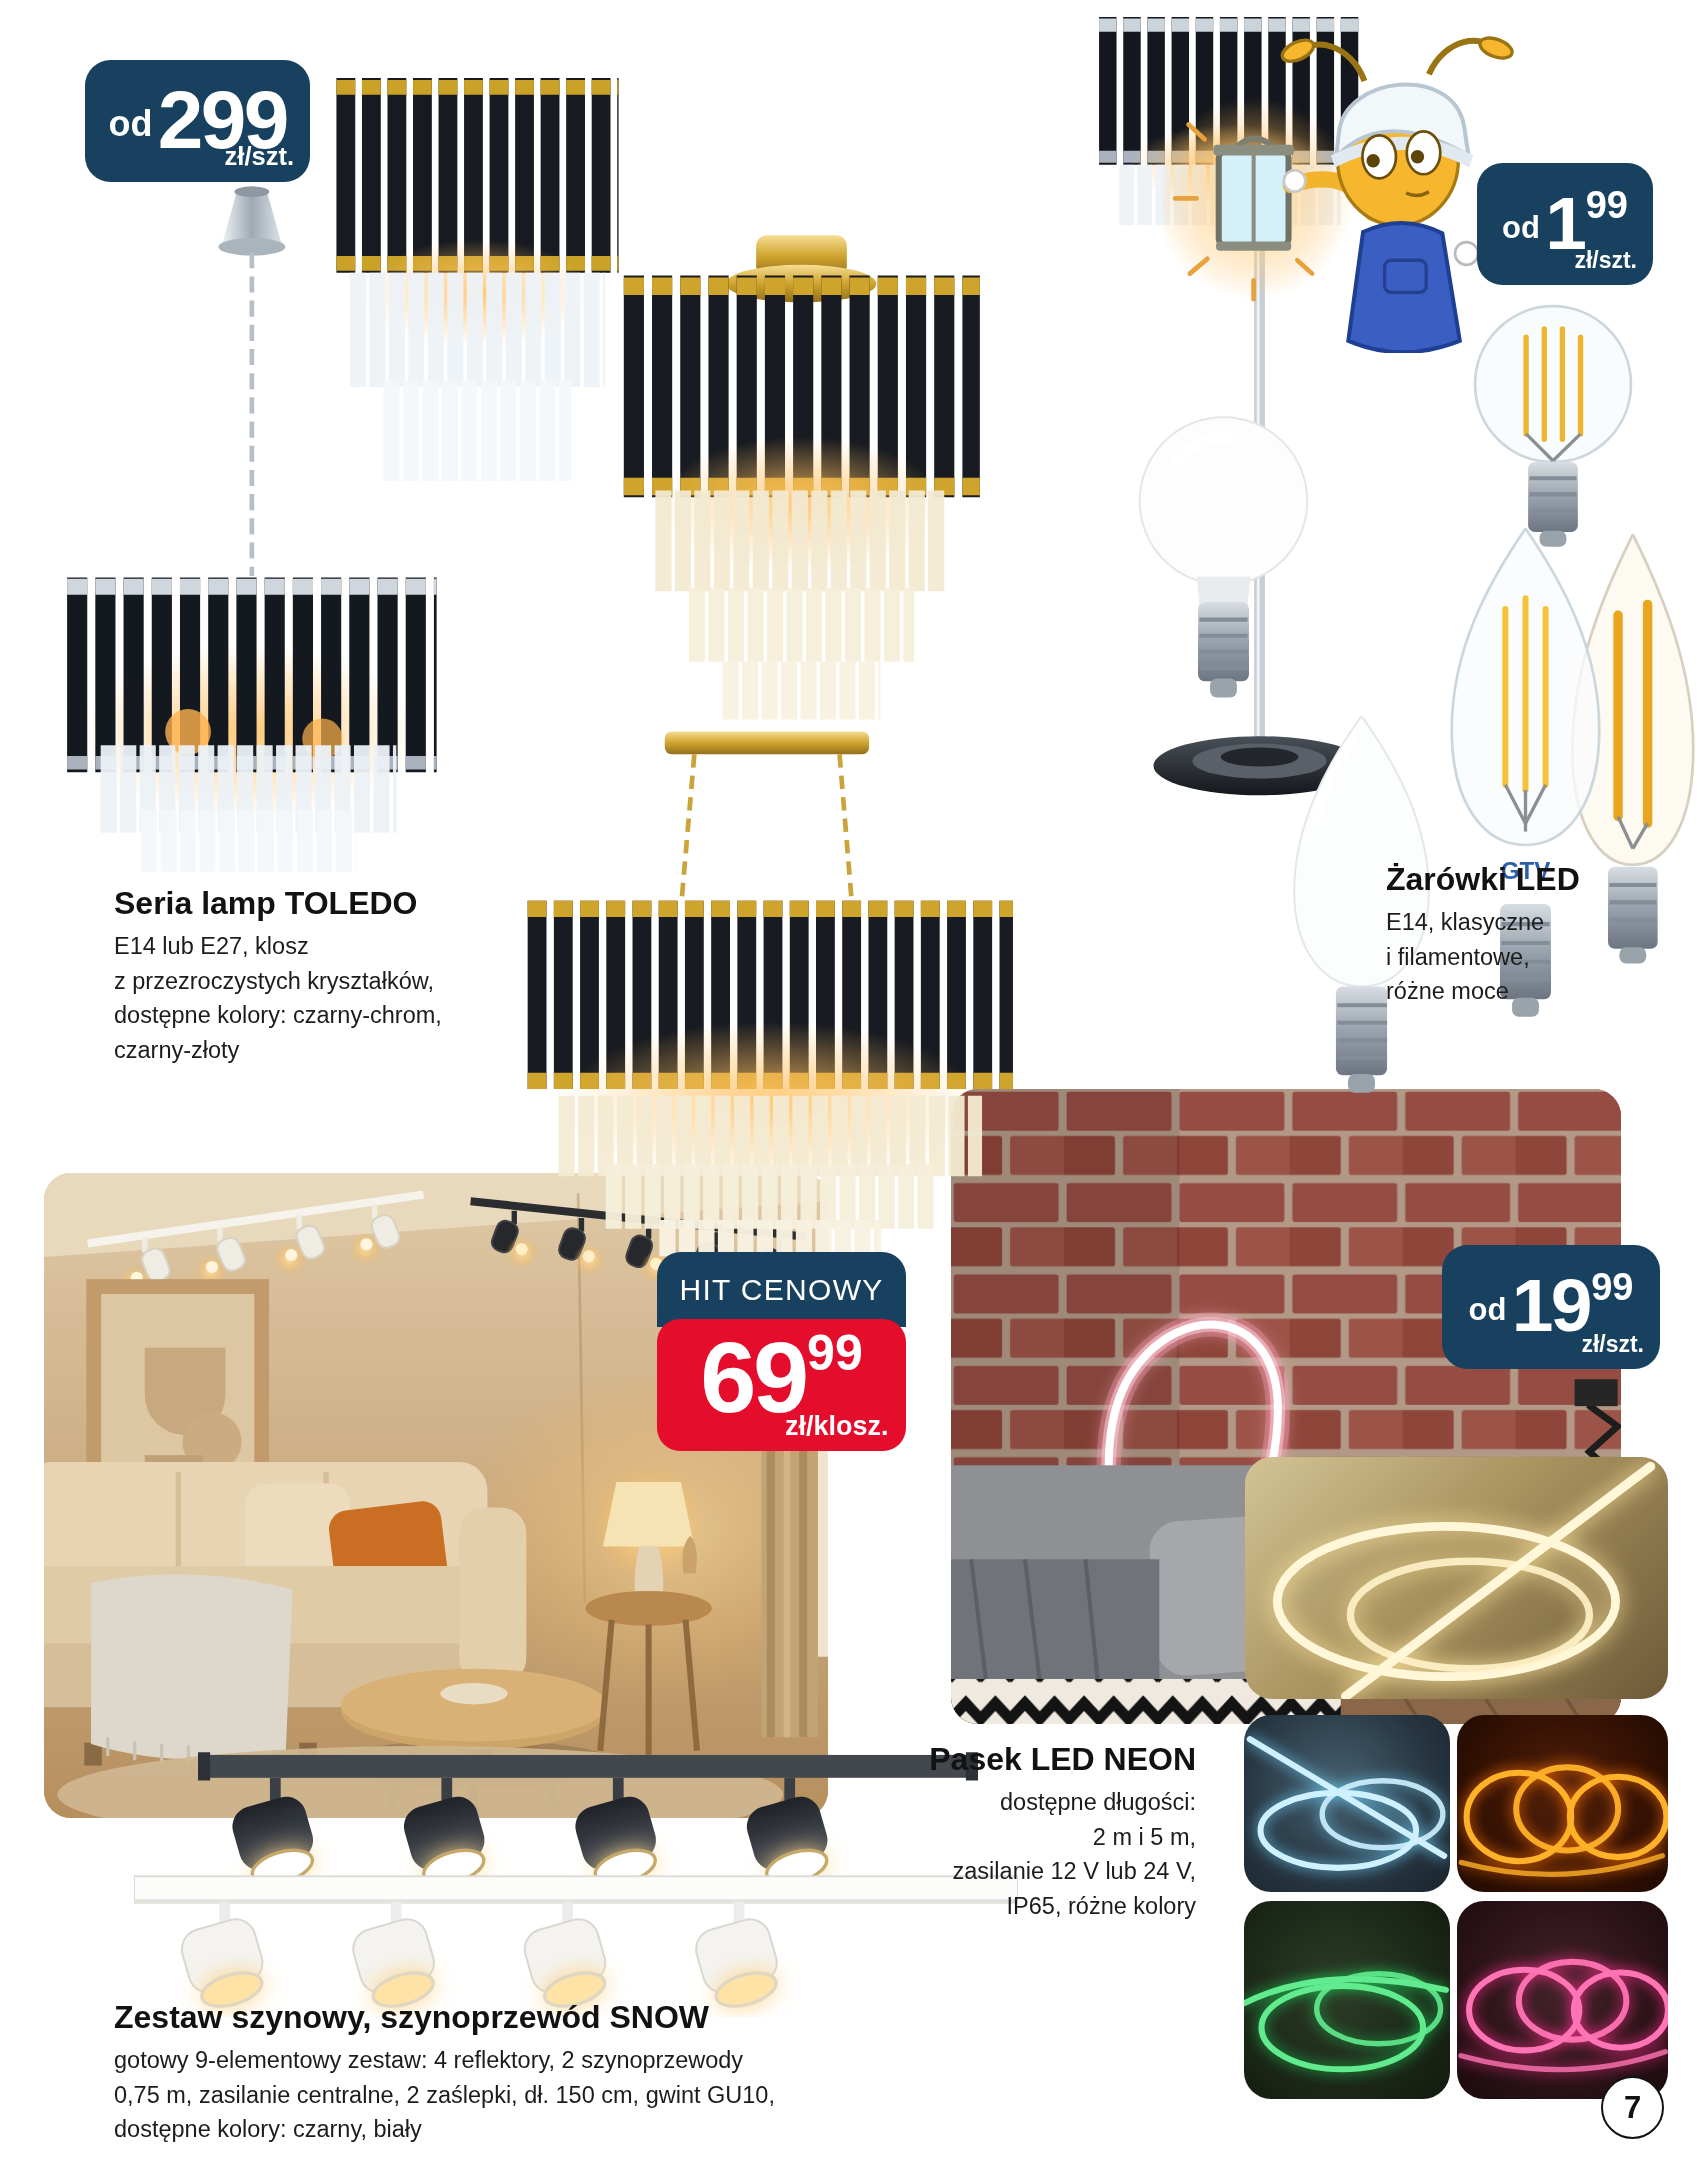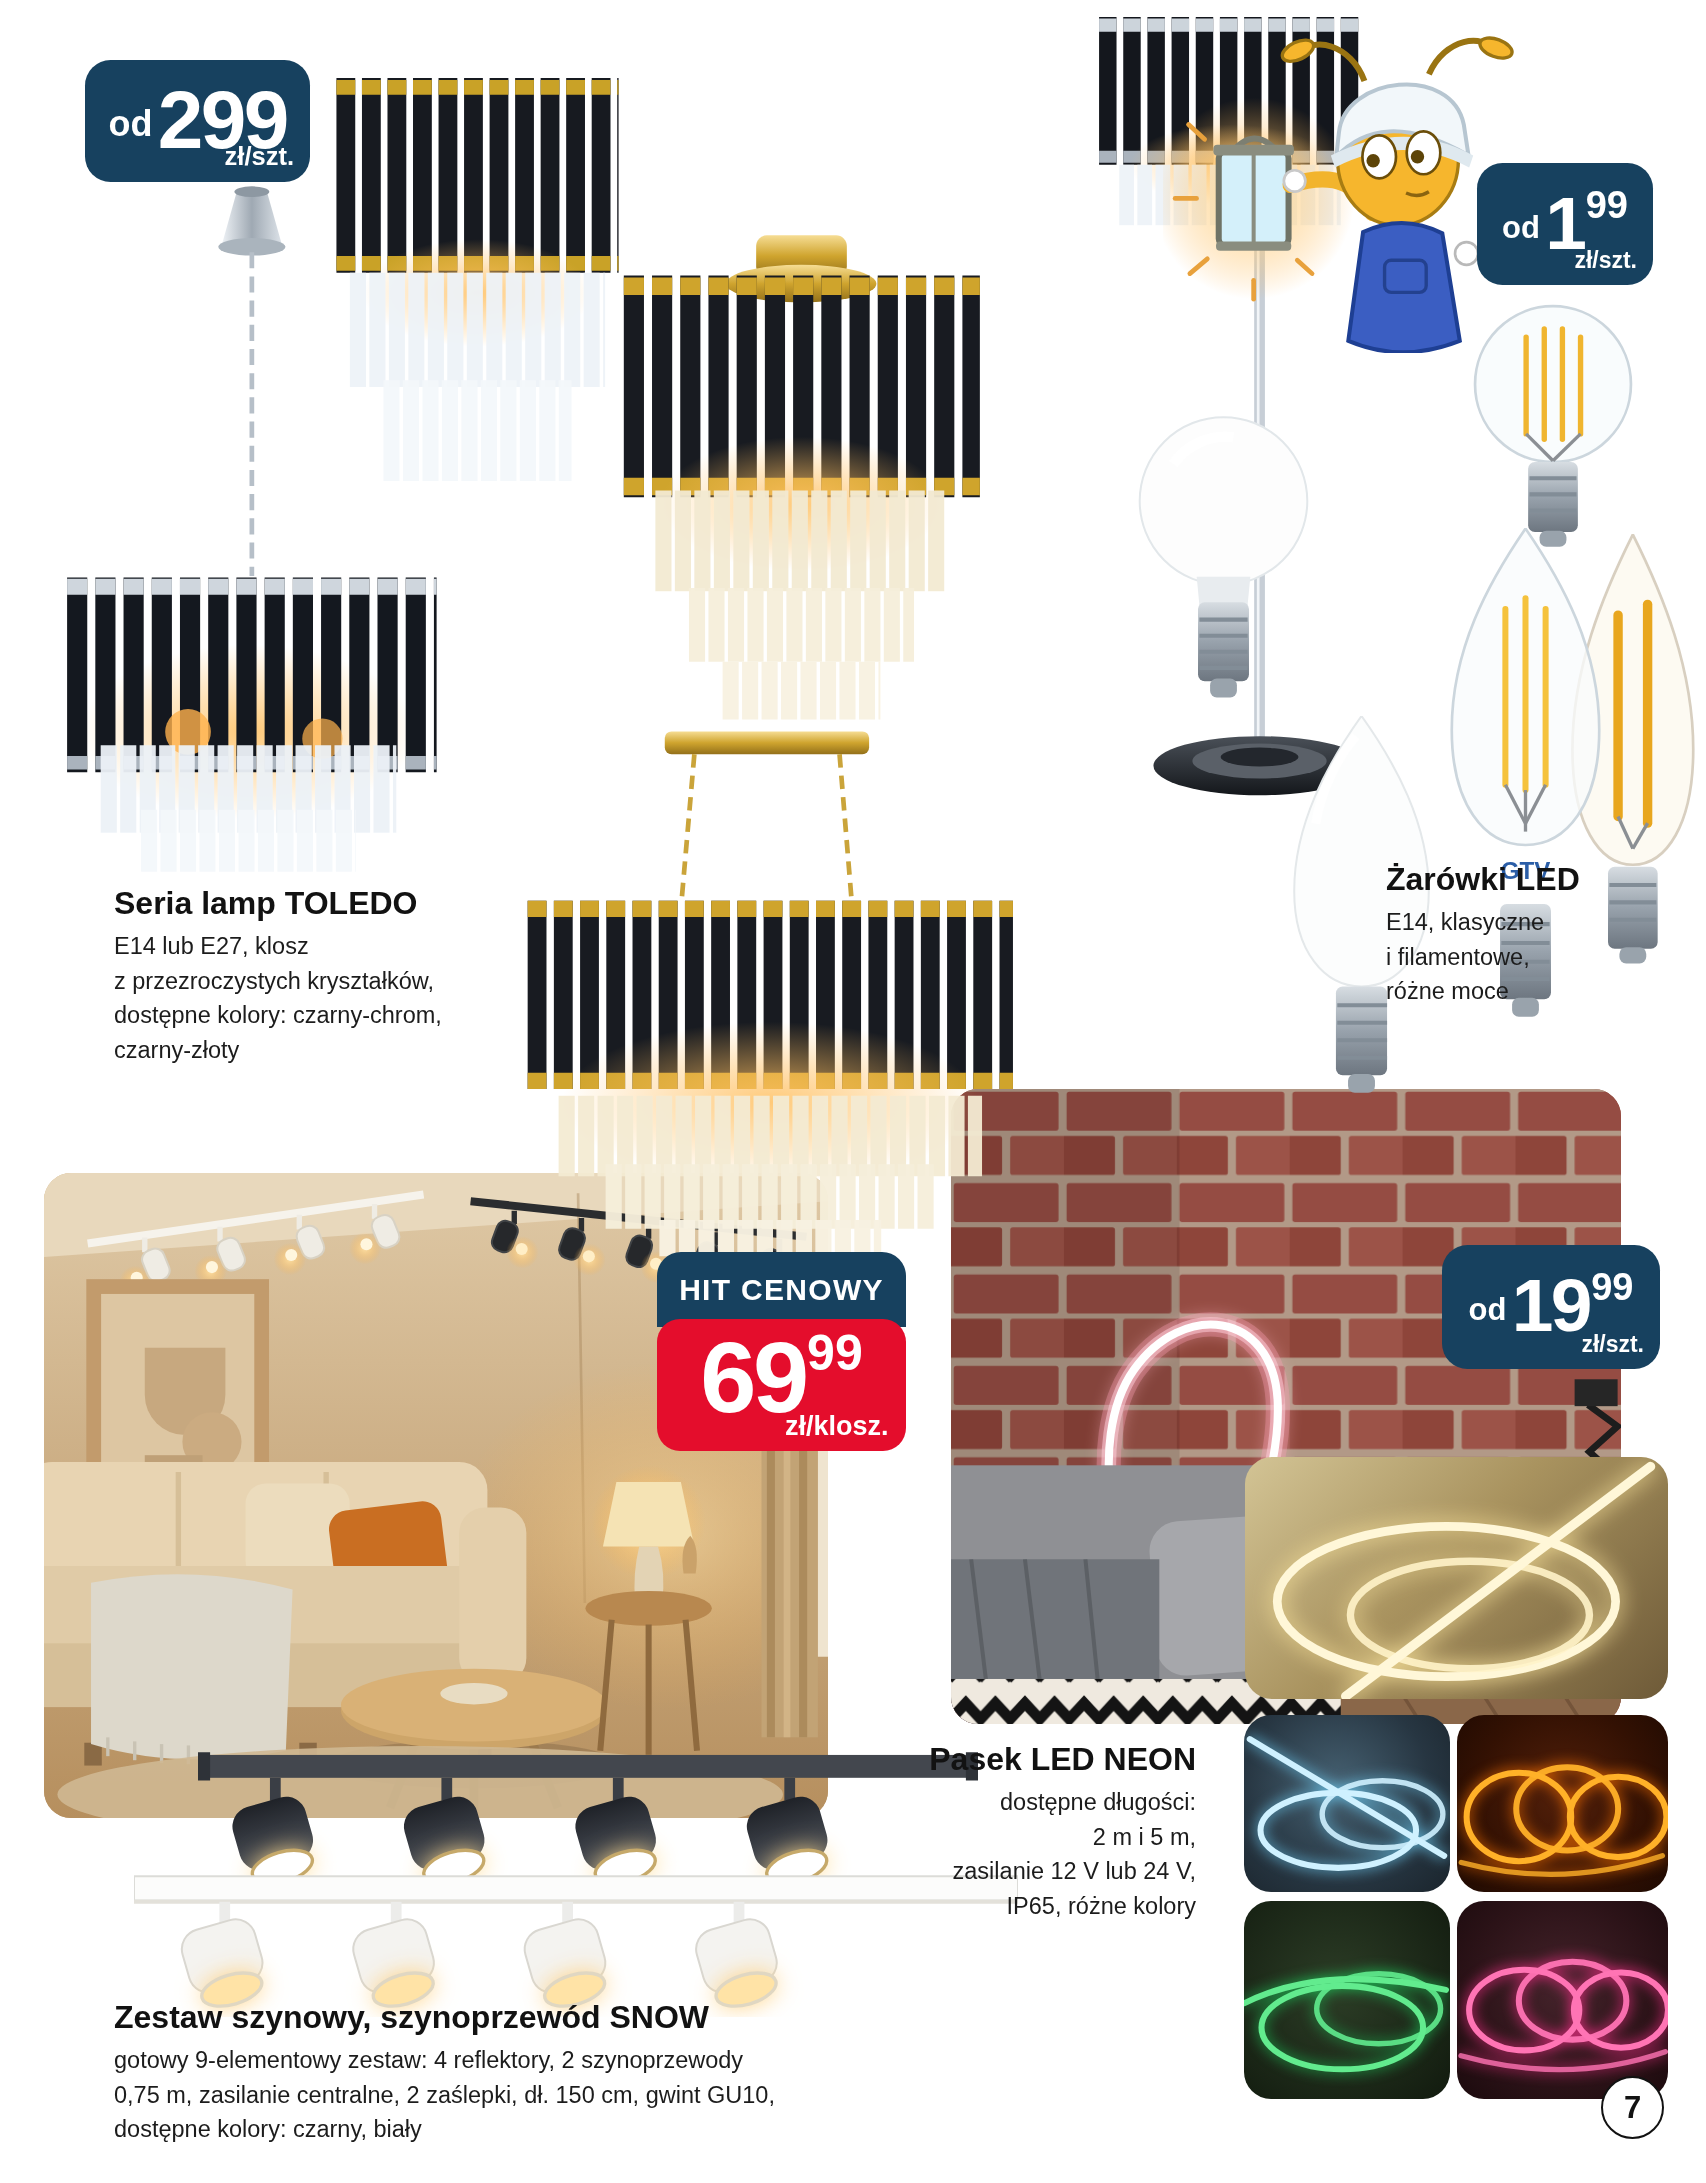--- a/index.html
+++ b/index.html
@@ -26,21 +26,21 @@
   .b1 .unit{font-size:25.5px;}
   .b2{left:1477px;top:163px;width:176px;height:122px;}
   .b2 .price-line{top:23px;}
   .b4{left:1442px;top:1245px;width:218px;height:124px;text-decoration:underline;}
   .b4 .price-line{top:23px;}
 
   
   .hit{left:657px;top:1252px;width:249px;height:199px;z-index:6;}
   .hit-head{position:absolute;left:0;right:0;top:0;height:75px;background:#17415f;
             border-radius:24px 24px 0 0;display:flex;align-items:center;justify-content:center;
-            color:#fff;font-size:30px;font-weight:700;letter-spacing:1.3px;}
+            color:#fff;font-size:30px;font-weight:400;letter-spacing:1.3px;}
   .hit-body{position:absolute;left:0;right:0;top:67px;bottom:0;background:#e40d2c;border-radius:23px;color:#fff;}
   .hit-body .price-line{position:absolute;left:0;right:0;top:8px;text-align:center;white-space:nowrap;line-height:1;}
   .hit-body .pr{font-size:101px;font-weight:700;letter-spacing:-3.4px;}
   .hit-body .cents{font-size:50px;font-weight:800;position:relative;top:-42px;margin-left:1.3px;}
   .hit-body .unit{position:absolute;right:17.5px;bottom:9.4px;font-size:27px;font-weight:700;}
 
   
   .prod-text{z-index:5;}
   .prod-title{font-size:32px;font-weight:800;color:#121212;margin:0 0 8px 0;line-height:1.1;}
   .prod-line{font-size:23.5px;color:#1c1c1c;line-height:1.47;}

